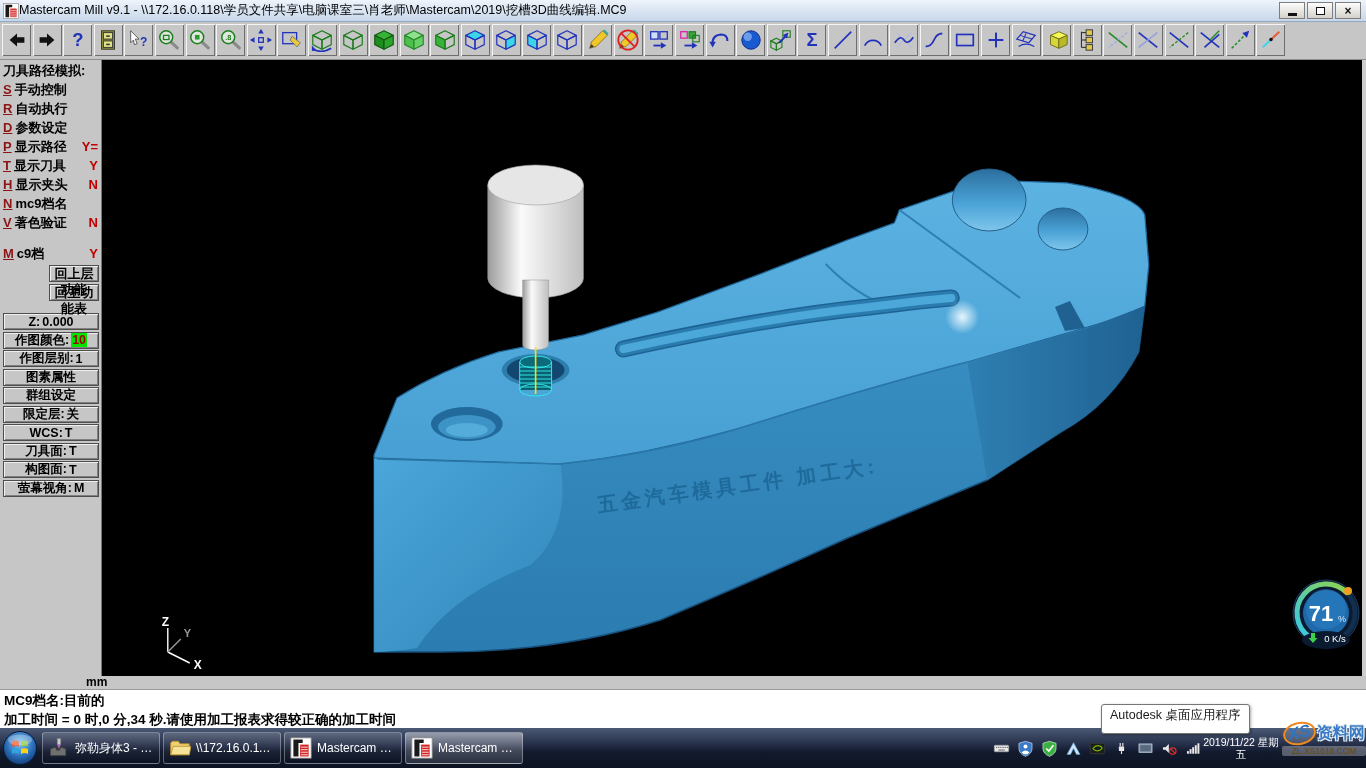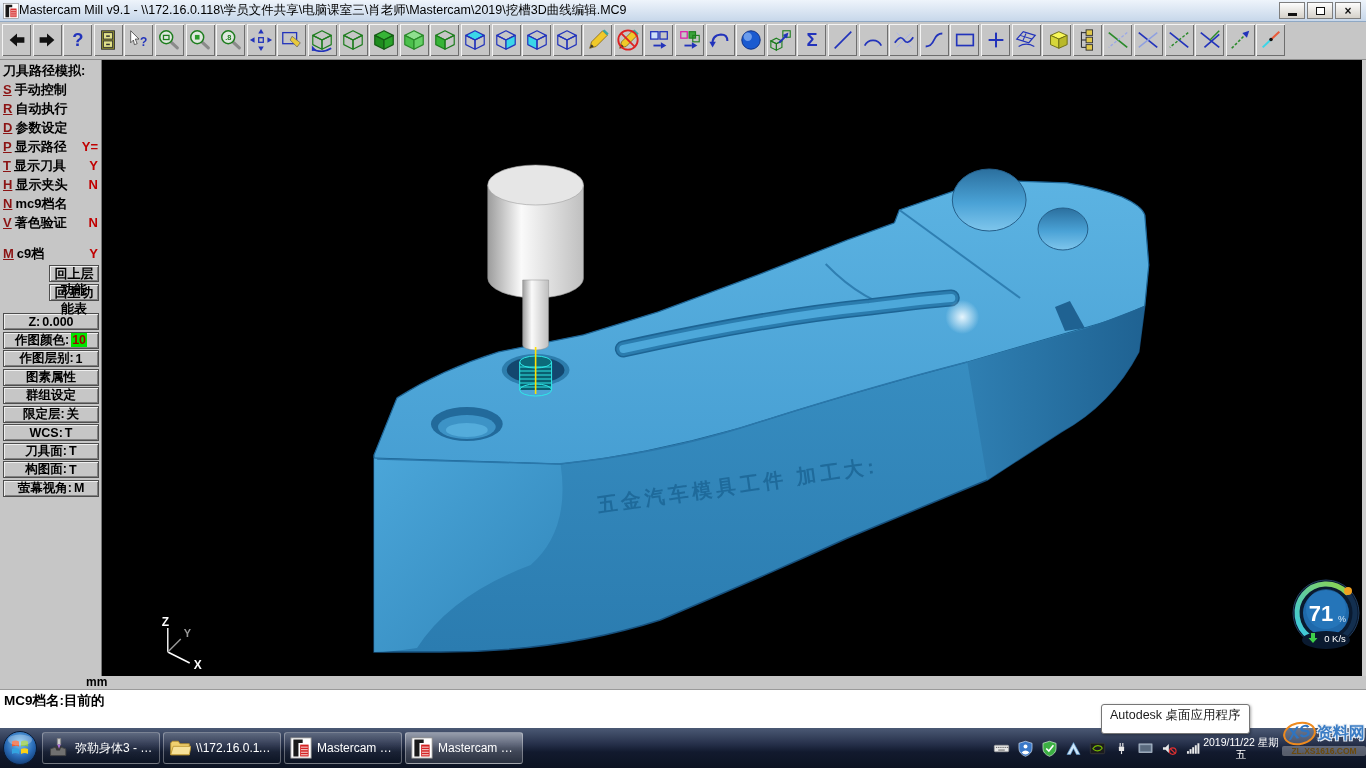--- a/index.html
+++ b/index.html
@@ -81,21 +81,21 @@
 
   
   .watermark{position:absolute;right:0;bottom:0;width:84px;height:46px;z-index:50;
     text-align:center;pointer-events:none;}
   .wm-top{display:flex;align-items:center;justify-content:center;gap:1px;}
   .wm-xs{font-style:italic;font-weight:bold;font-size:17px;color:#2f74c0;
     border:2px solid #ee8a1e;border-radius:50%;padding:0 3px;transform:rotate(-12deg);
     background:rgba(255,255,255,.18);line-height:1.1;}
   .wm-site{font-weight:bold;font-size:16px;color:#3a7cc4;
     text-shadow:1px 1px 0 #e8eef5,-1px -1px 0 #e8eef5,1px -1px 0 #e8eef5,-1px 1px 0 #e8eef5;}
-  .wm-url{font-size:8.5px;font-weight:bold;color:#6b4a0e;background:rgba(255,255,255,.30);
+  .wm-url{font-size:8.5px;font-weight:normal;color:#6b4a0e;background:rgba(255,255,255,.30);
     border-radius:2px;margin-top:1px;}
 </style>
 </head>
 <body>
 
 <div class="screen">
 
   <div class="titlebar">
     <span class="task-icon" id="title-icon">
         <svg viewBox="0 0 26 26" width="16" height="16">
@@ -623,20 +623,21 @@
           <path d="M19,56 L19,61 L16.5,61 L21,66 L25.5,61 L23,61 L23,56 Z" fill="#3ed04a"></path>
           <text x="43" y="65" text-anchor="middle" font-size="9.5" fill="#ffffff">0 K/s</text>
         </svg>
       </div>
     </div>
   </div>
 
   <div class="units-strip"><span>mm</span></div>
   <div class="statusbox">
     <div>MC9档名:目前的</div>
+    <div>加工时间 = 0 时,0 分,34 秒.请使用加工报表求得较正确的加工时间</div>
   </div>
   <div class="tooltip">Autodesk 桌面应用程序</div>
 
   <div class="taskbar">
     <div class="start-orb">
       <svg width="36" height="36" viewBox="0 0 36 36">
         <defs>
           <radialGradient id="orbg" cx="0.5" cy="0.35" r="0.75">
             <stop offset="0" stop-color="#7ec6f2"></stop>
               <stop offset="0.55" stop-color="#2a6cb8"></stop>

